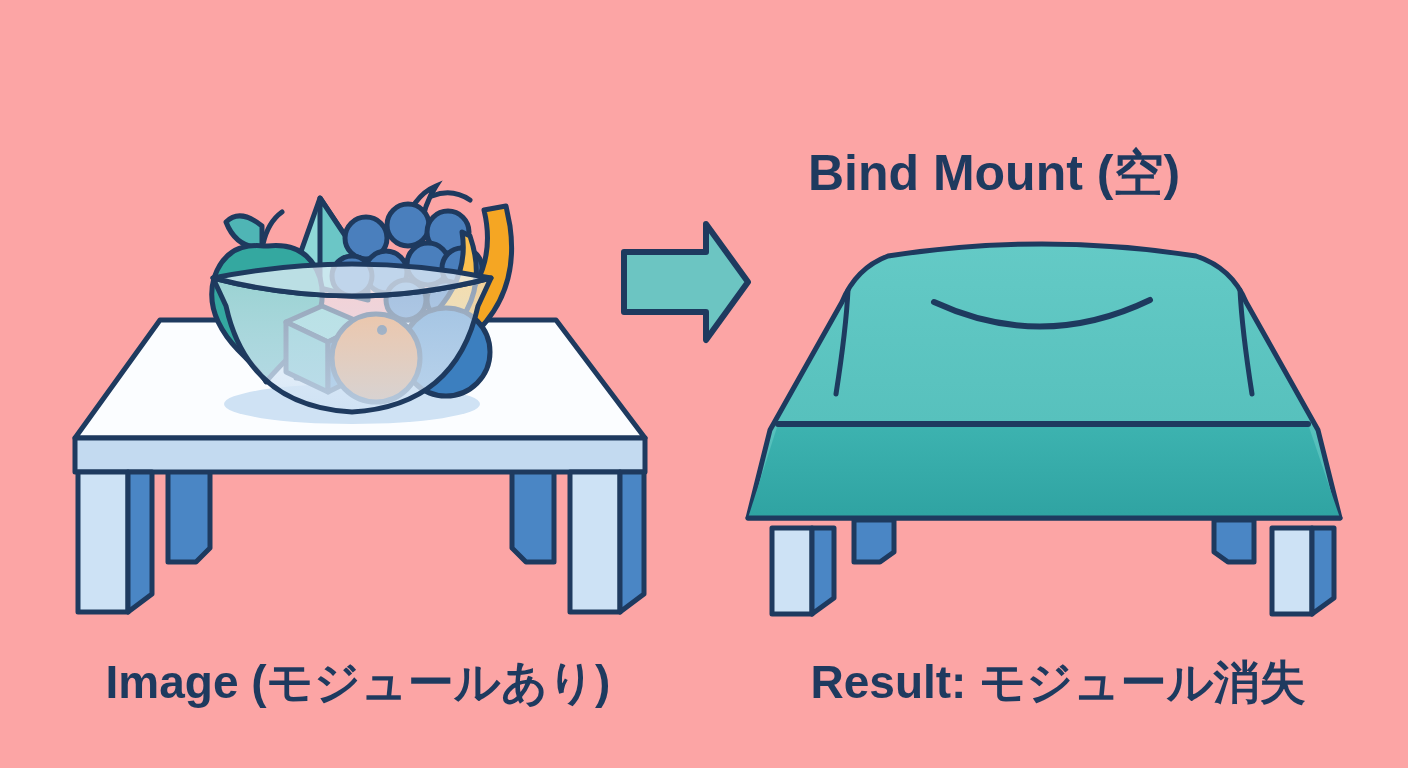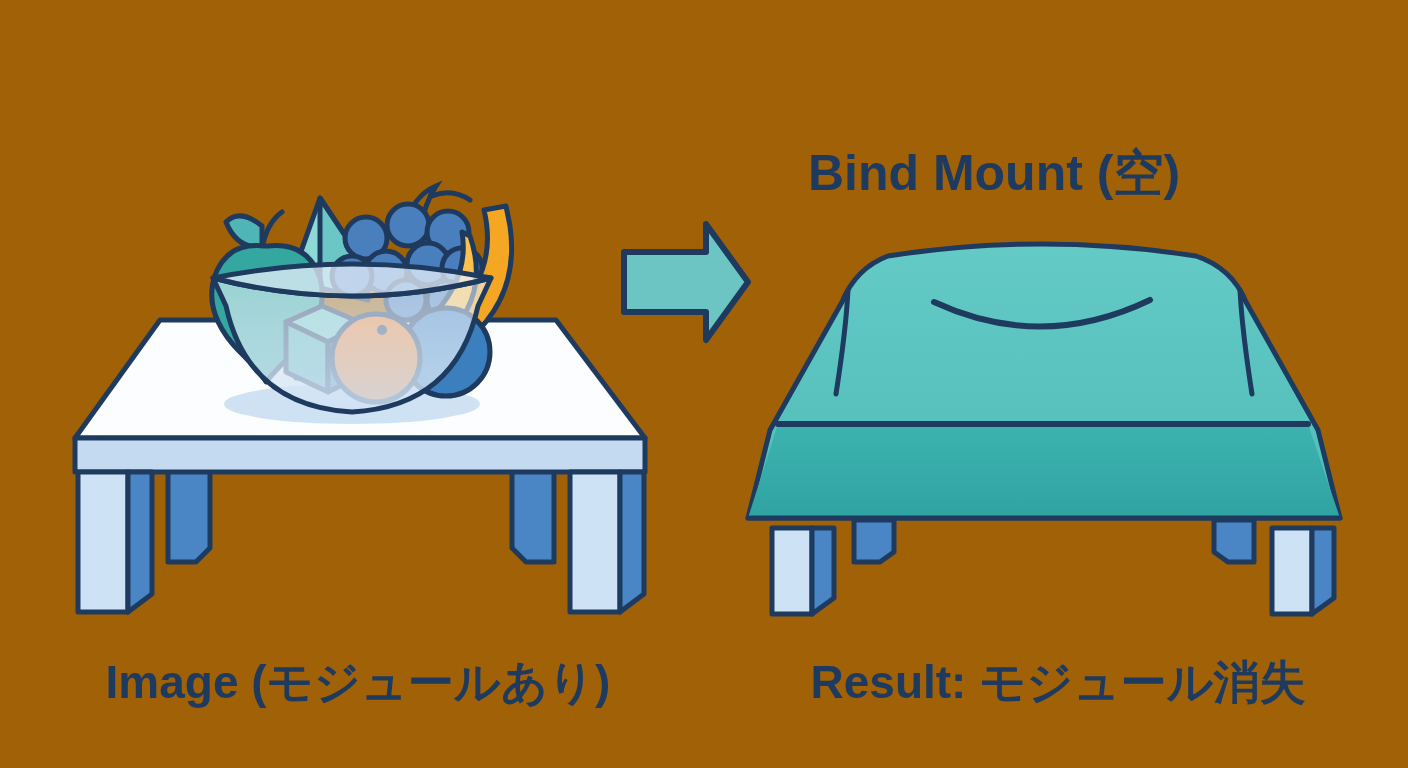--- a/index.html
+++ b/index.html
@@ -10,21 +10,21 @@
   body {
     width: 1408px;
     height: 768px;
     overflow: hidden;
     font-family: "Liberation Sans", "DejaVu Sans", sans-serif;
   }
   #stage {
     position: relative;
     width: 1408px;
     height: 768px;
-    background: #a16207;
+    background: #fca5a5;
   }
   #scene {
     position: absolute;
     inset: 0;
     width: 1408px;
     height: 768px;
     display: block;
   }
   .label-text {
     font-weight: bold;

